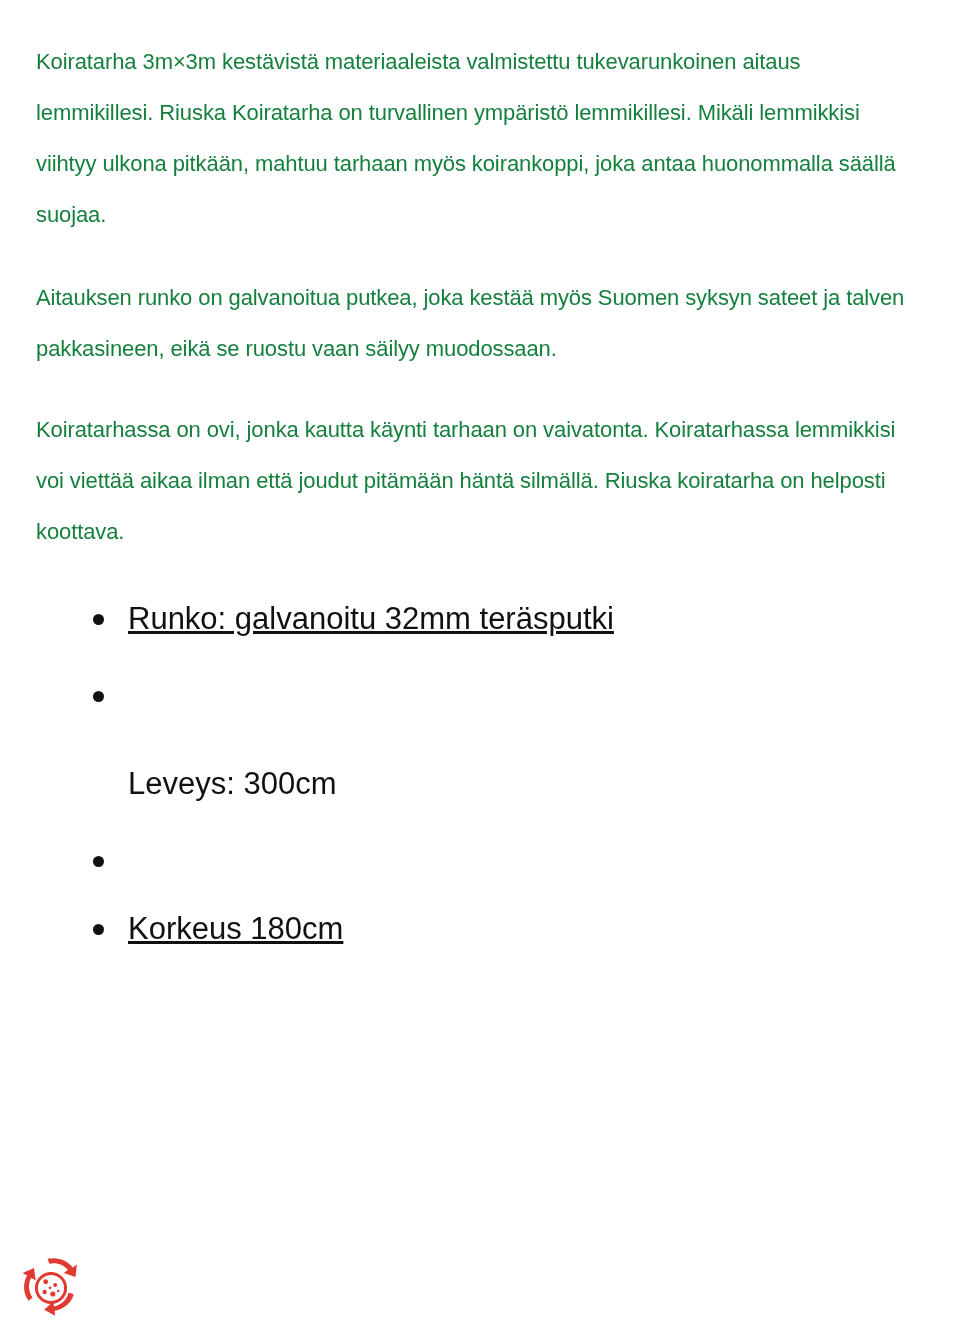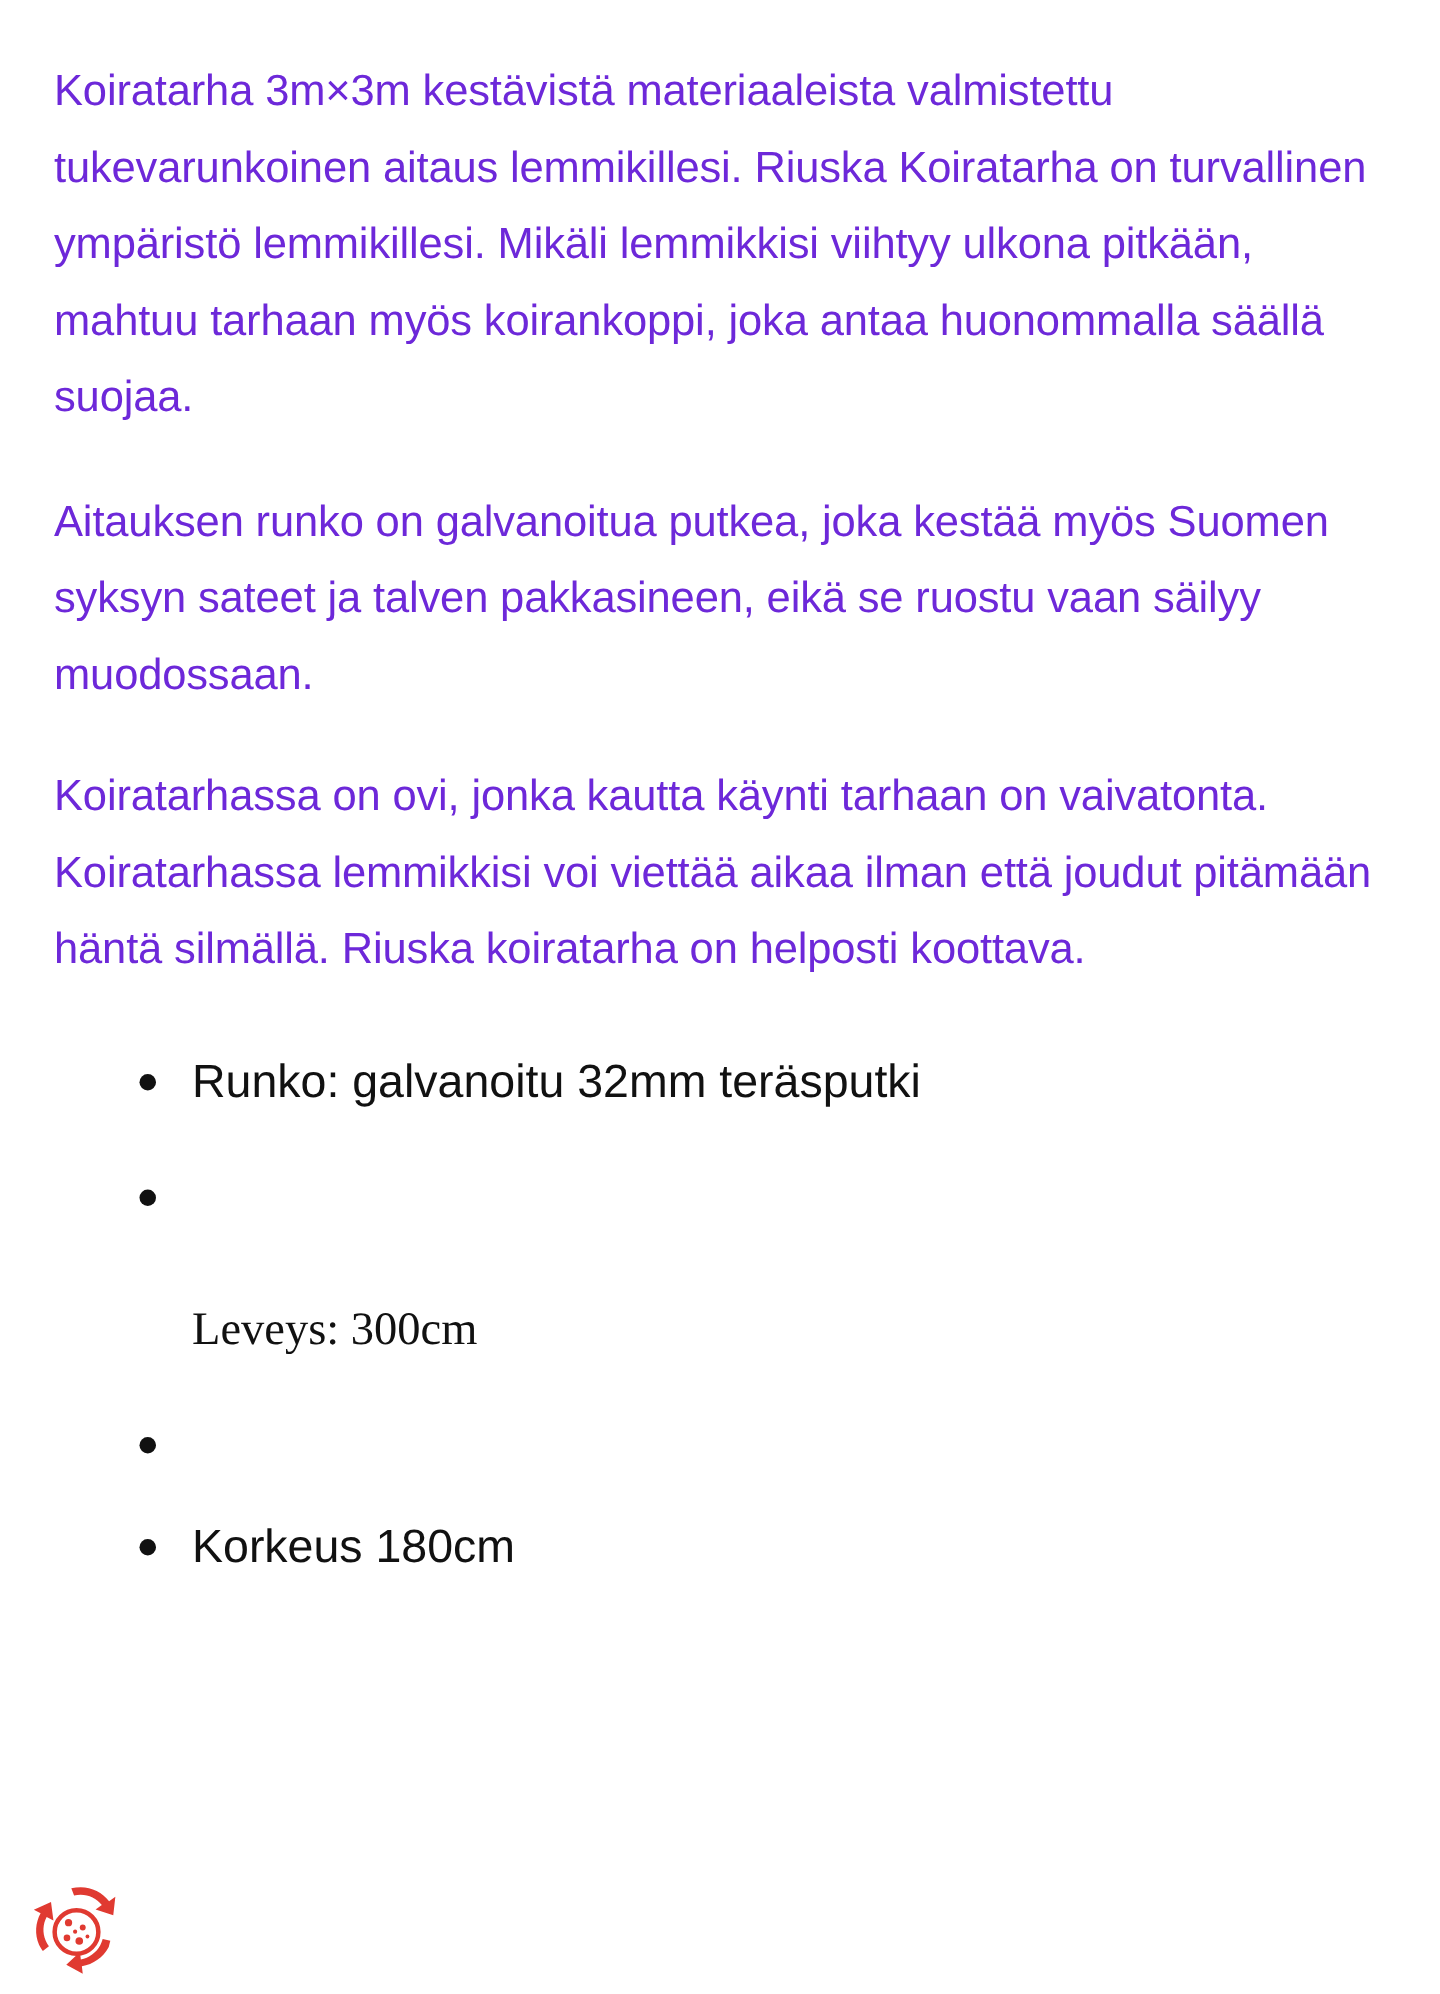--- a/index.html
+++ b/index.html
@@ -21,25 +21,25 @@
 
   .page {
     position: relative;
     width: 960px;
     height: 1329px;
     box-sizing: border-box;
     padding: 36px 45px 0 36px;
   }
 
   .product-copy {
-    font-size: 29px;
+    font-size: 22px;
     line-height: 51px;
     letter-spacing: -0.1px;
     font-weight: 400;
-    color: #6d28d9;
+    color: #15803d;
   }
 
   .product-copy p {
     margin: 0 0 30px 0;
   }
 
   .product-copy p:last-of-type {
     margin-bottom: 0;
   }
 
@@ -48,20 +48,21 @@
     margin-bottom: 32px !important;
   }
 
   .spec-list {
     list-style: none;
     margin: 36px 0 0 0;
     padding: 0;
     font-size: 31px;
     line-height: 51px;
     color: #111111;
+    text-decoration: underline;
   }
 
   .spec-list li {
     position: relative;
     padding-left: 92px;
     margin-bottom: 26px;
     min-height: 42px;
   }
 
   .spec-list li:last-child {
@@ -88,21 +89,20 @@
     min-height: 10px;
   }
 
   .continuation {
     padding-left: 92px;
     margin-top: 46px;
     margin-bottom: 26px;
     font-size: 31px;
     line-height: 51px;
     color: #111111;
-    font-family: Liberation Serif, serif;
   }
 
   
   .cookie-widget {
     position: absolute;
     left: 14px;
     bottom: 4px;
     width: 74px;
     height: 74px;
     display: flex;

